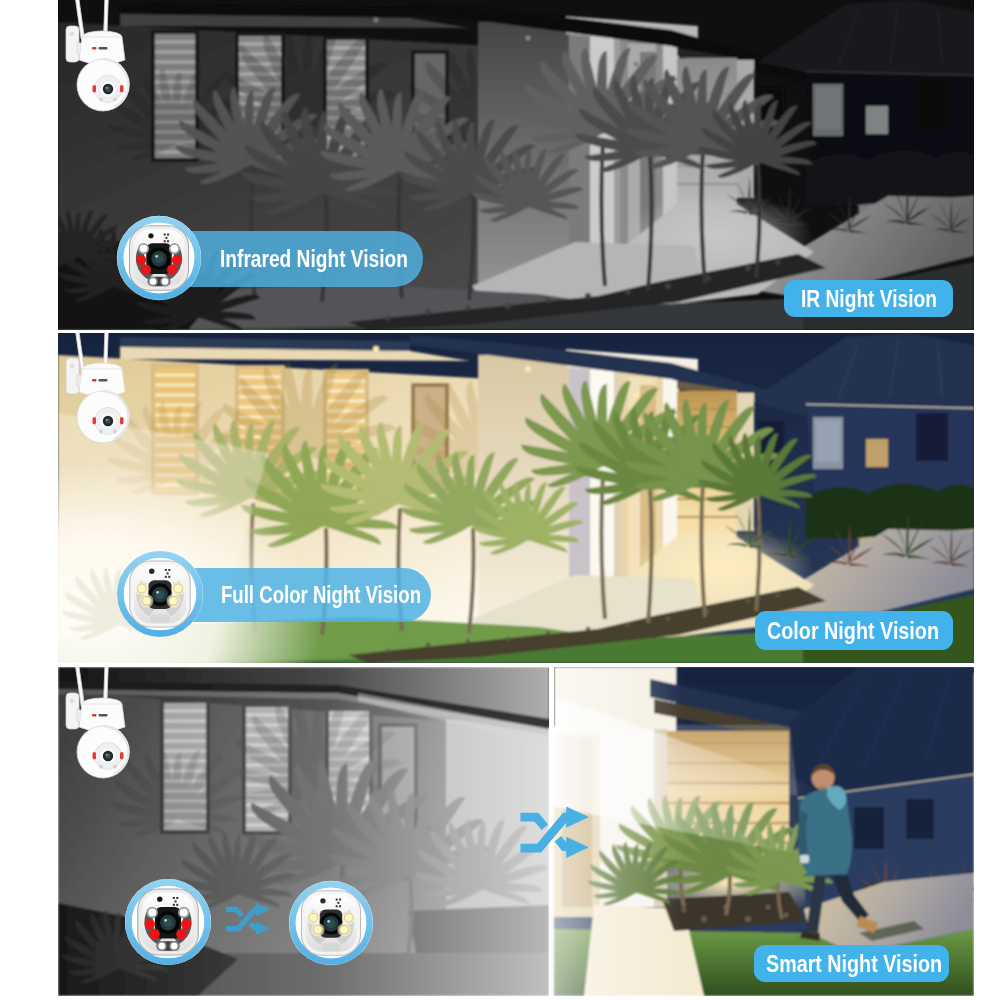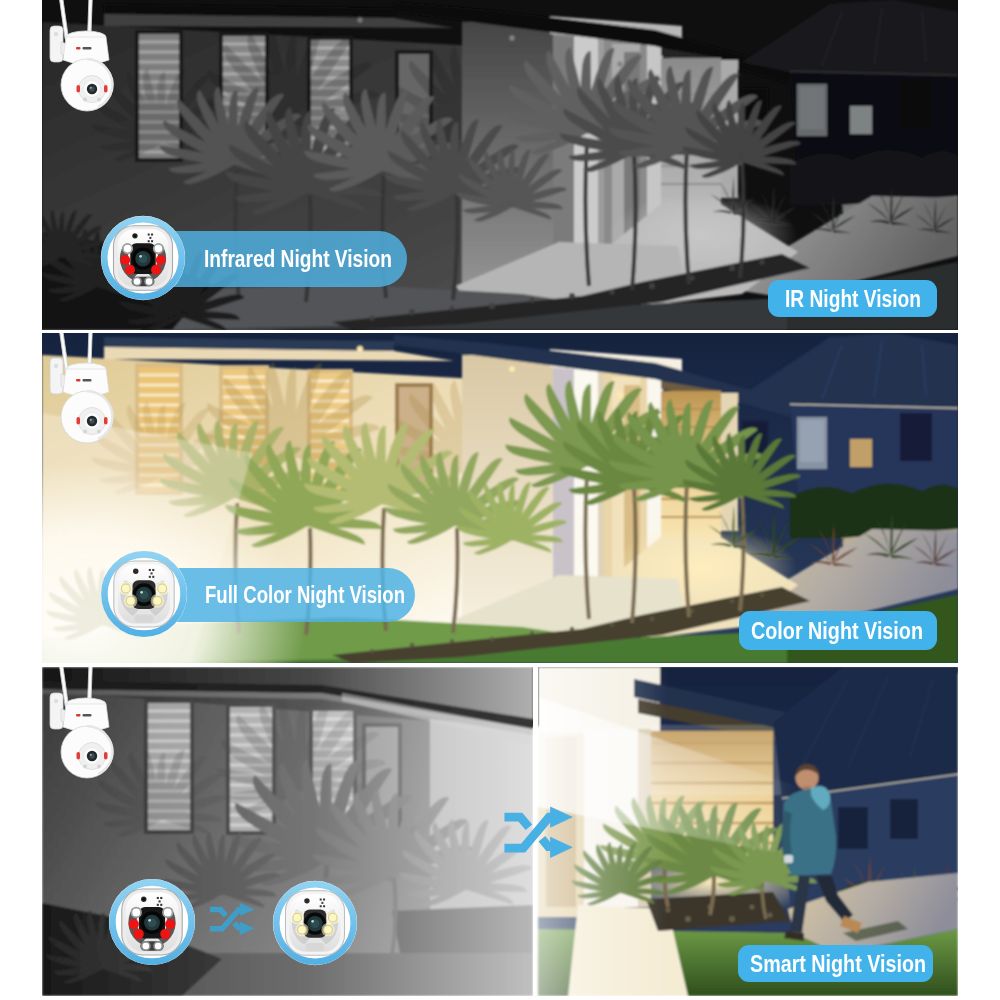--- a/index.html
+++ b/index.html
@@ -1,18 +1,18 @@
 <!DOCTYPE html>
 <html><head>
 <meta charset="utf-8">
 <style>
   html,body{margin:0;padding:0;background:#fff;}
   body{width:1000px;height:1000px;position:relative;overflow:hidden;
        font-family:"Liberation Sans", sans-serif;}
-  .panel{position:absolute;overflow:hidden;}
+  .panel{position:absolute;overflow:hidden;margin-left:16px;}
 </style>
 </head>
 <body>
 
 <svg width="0" height="0" style="position:absolute">
 <defs>
   <linearGradient id="ringGrad" x1="0" y1="0" x2="0" y2="1">
     <stop offset="0" stop-color="#90d2f2"></stop>
         <stop offset="1" stop-color="#54b1e4"></stop>
   </linearGradient>

